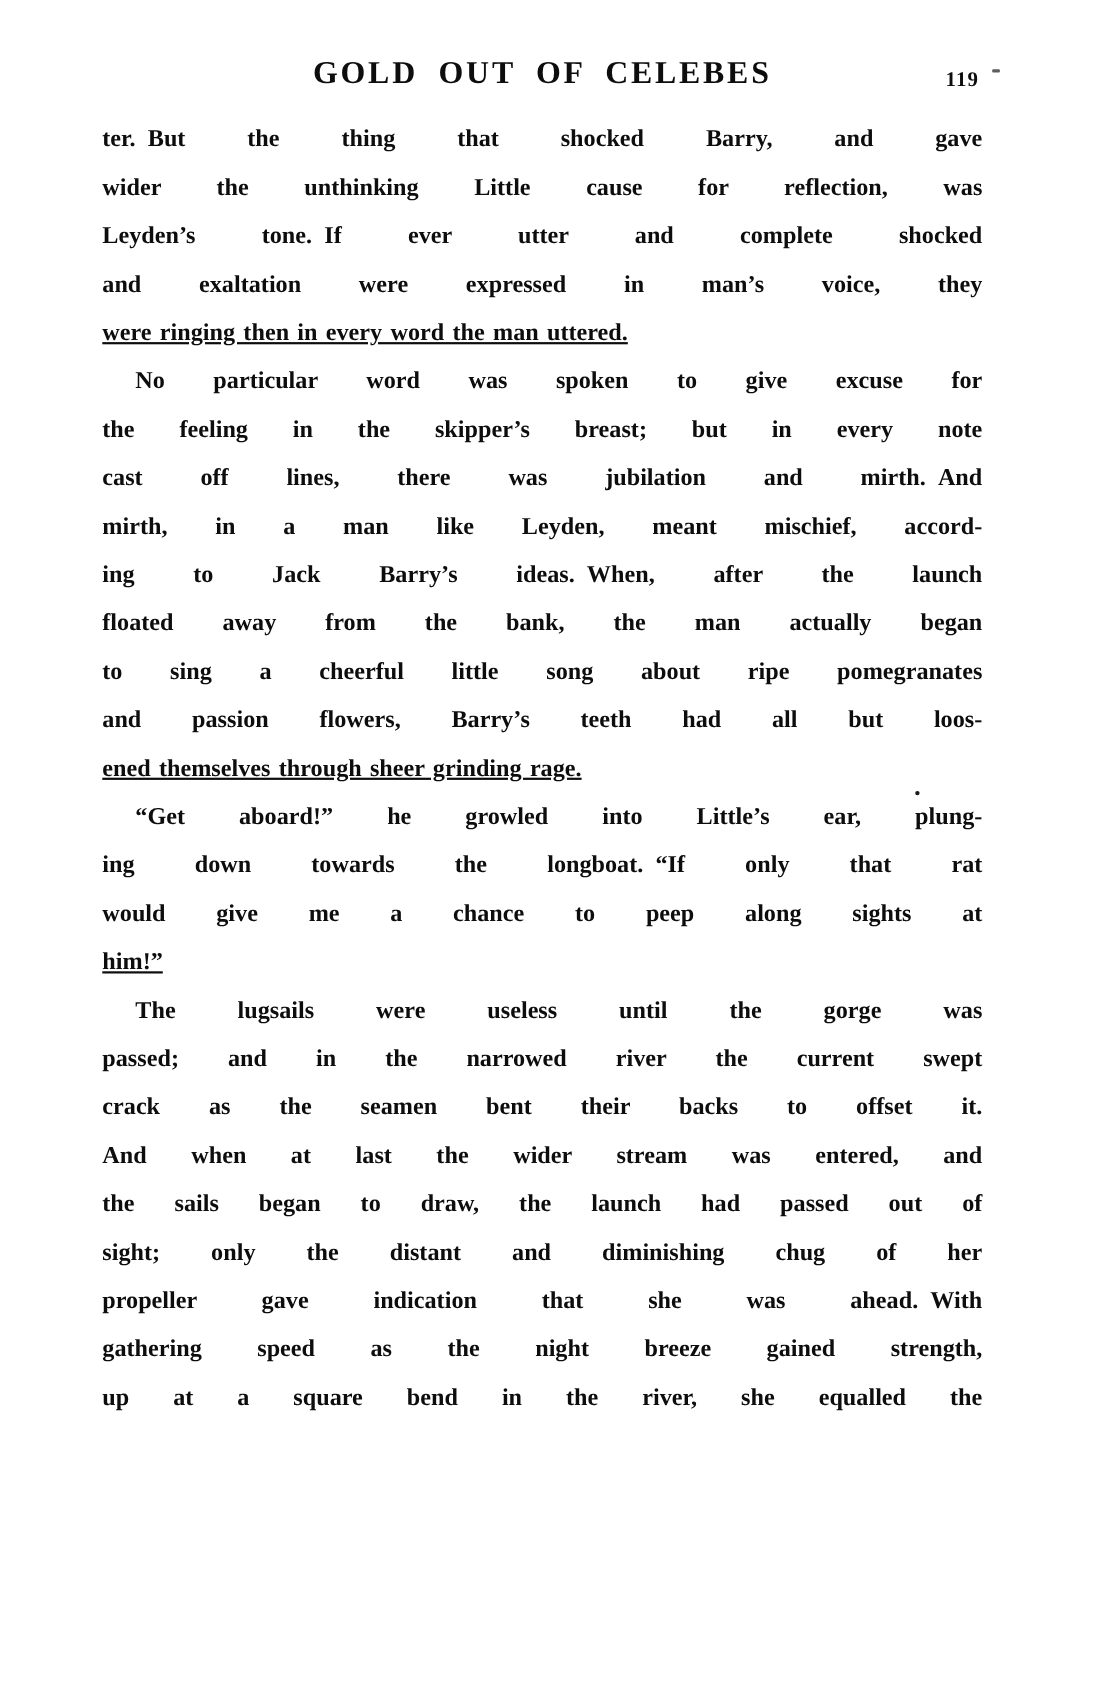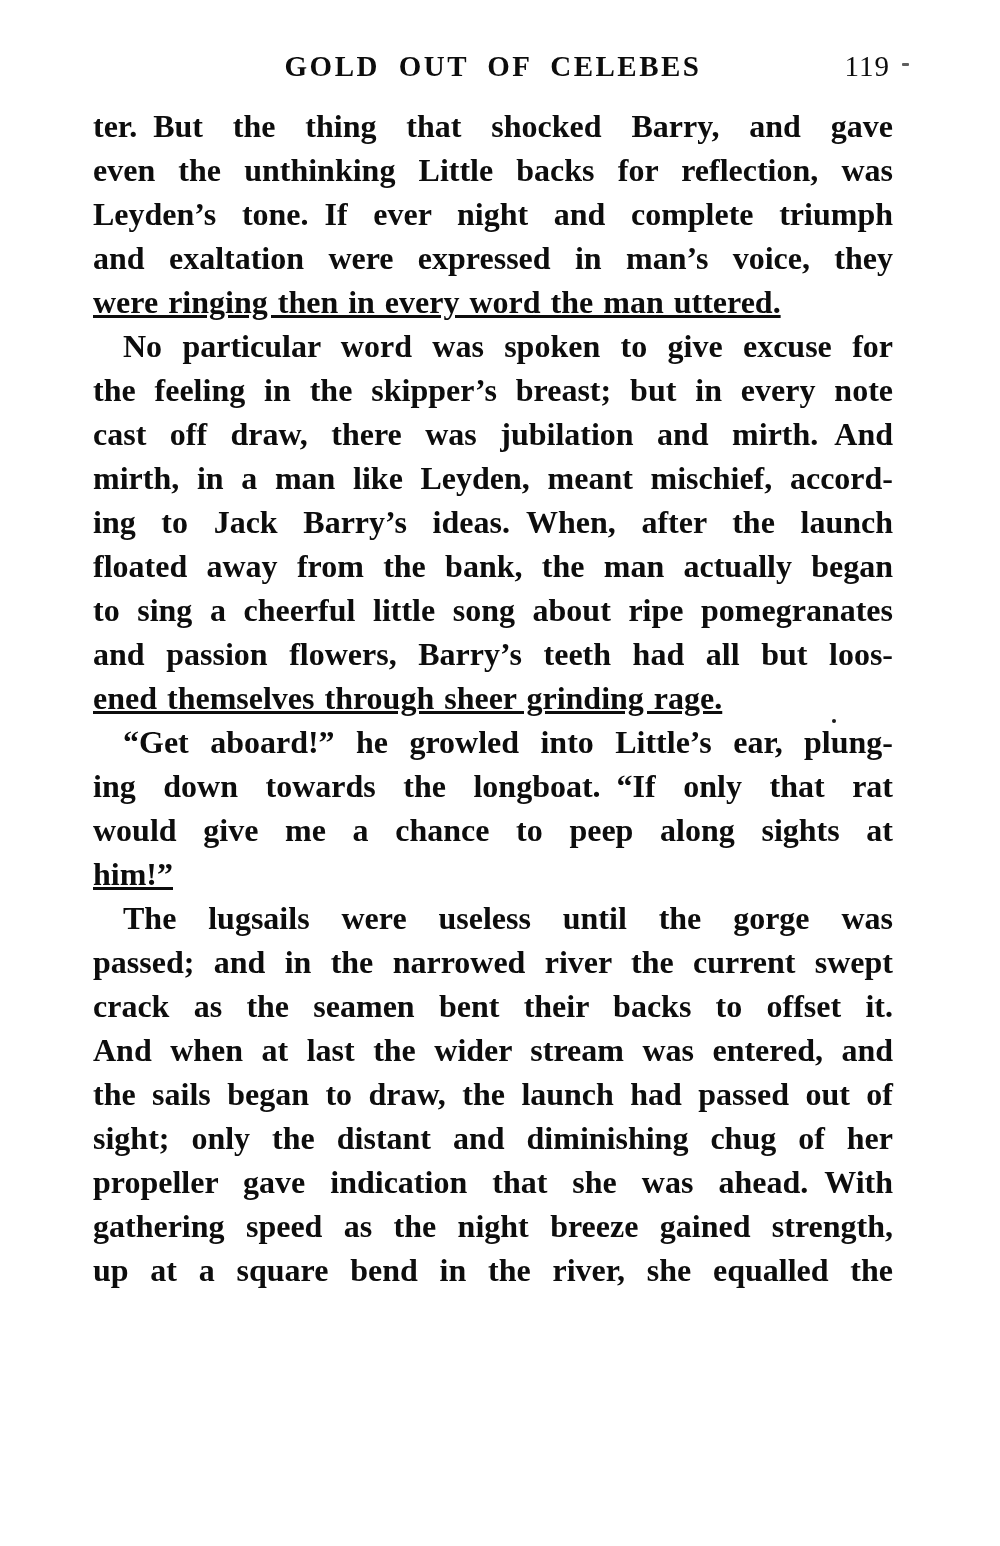--- a/index.html
+++ b/index.html
@@ -33,35 +33,35 @@
     top: 0;
     font-size: 29px;
     font-weight: 700;
     letter-spacing: 2.5px;
     word-spacing: 9px;
     white-space: nowrap;
   }
   .page-num {
     position: absolute;
     right: 3px;
-    top: 0;
-    font-size: 29px;
-    font-weight: 400;
+    top: 12px;
+    font-size: 19px;
+    font-weight: 700;
     letter-spacing: 1px;
   }
   
   .text-block {
     position: absolute;
     left: 57px;
     top: 104px;
     width: 800px;
   }
   .paragraph { margin: 0; padding: 0; }
   .line {
-    font-size: 32px;
+    font-size: 22px;
     line-height: 44px;
     font-weight: 700;
     word-spacing: 2px;
     text-align: justify;
     text-align-last: justify;
     text-justify: inter-word;
     white-space: normal;
   }
   .line.no-just { text-align-last: left; text-decoration: underline; }
   .line.indent { text-indent: 30px; }
@@ -81,29 +81,29 @@
 <div class="page" style="--ink: #0d0d0d; --paper: #ffffff;">
 
   <header class="running-head">
     <span class="head-title">GOLD OUT OF CELEBES</span>
     <span class="page-num">119</span>
   </header>
 
   <main class="text-block" id="text-block">
       <div class="paragraph">
         <div class="line">ter. But the thing that shocked Barry, and gave</div>
-        <div class="line">even the unthinking Little backs for reflection, was</div>
-        <div class="line">Leyden’s tone. If ever night and complete triumph</div>
+        <div class="line">wider the unthinking Little cause for reflection, was</div>
+        <div class="line">Leyden’s tone. If ever utter and complete shocked</div>
         <div class="line">and exaltation were expressed in man’s voice, they</div>
         <div class="line no-just">were ringing then in every word the man uttered.</div>
       </div>
       <div class="paragraph">
         <div class="line indent">No particular word was spoken to give excuse for</div>
         <div class="line">the feeling in the skipper’s breast; but in every note</div>
-        <div class="line">cast off draw, there was jubilation and mirth. And</div>
+        <div class="line">cast off lines, there was jubilation and mirth. And</div>
         <div class="line">mirth, in a man like Leyden, meant mischief, accord-</div>
         <div class="line">ing to Jack Barry’s ideas. When, after the launch</div>
         <div class="line">floated away from the bank, the man actually began</div>
         <div class="line">to sing a cheerful little song about ripe pomegranates</div>
         <div class="line">and passion flowers, Barry’s teeth had all but loos-</div>
         <div class="line no-just">ened themselves through sheer grinding rage.</div>
       </div>
       <div class="paragraph">
         <div class="line indent">“Get aboard!” he growled into Little’s ear, plung-</div>
         <div class="line">ing down towards the longboat. “If only that rat</div>

